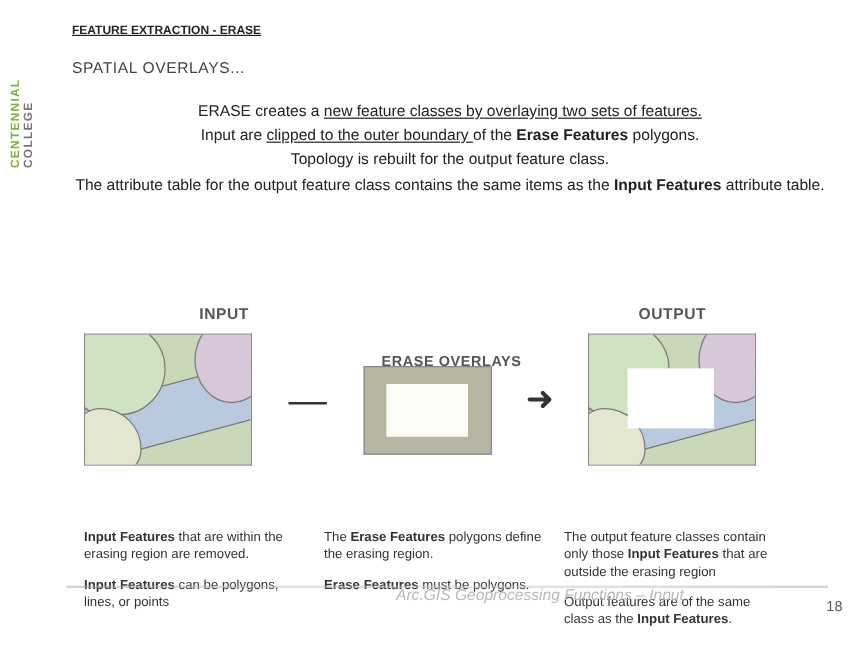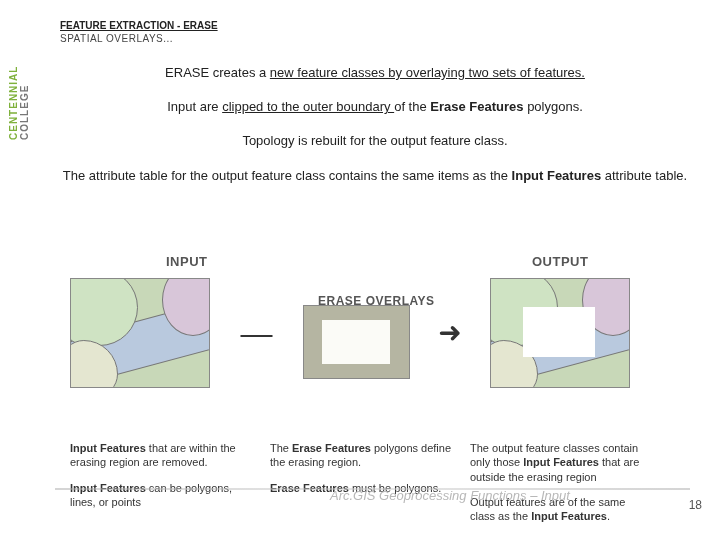--- a/index.html
+++ b/index.html
@@ -32,33 +32,33 @@
     right: 30px;
   }
   h1 {
     margin: 0;
     font-size: 10px;
     font-weight: bold;
     text-decoration: underline;
     color: #222;
   }
   .sub {
-    font-size: 10px;
+    font-size: 13px;
     color: #444;
-    margin-top: 2px;
+    margin-top: 18px;
     letter-spacing: 0.5px;
   }
   .body {
     font-size: 13px;
     text-align: center;
     margin-top: 20px;
     line-height: 1.4;
     color: #222;
   }
-  .body p { margin: 16px 0; }
+  .body p { margin: 2px 0; }
   .diagram {
     position: absolute;
     left: 70px;
     top: 260px;
     width: 560px;
     height: 145px;
     display: flex;
     align-items: center;
     justify-content: space-between;
   }

